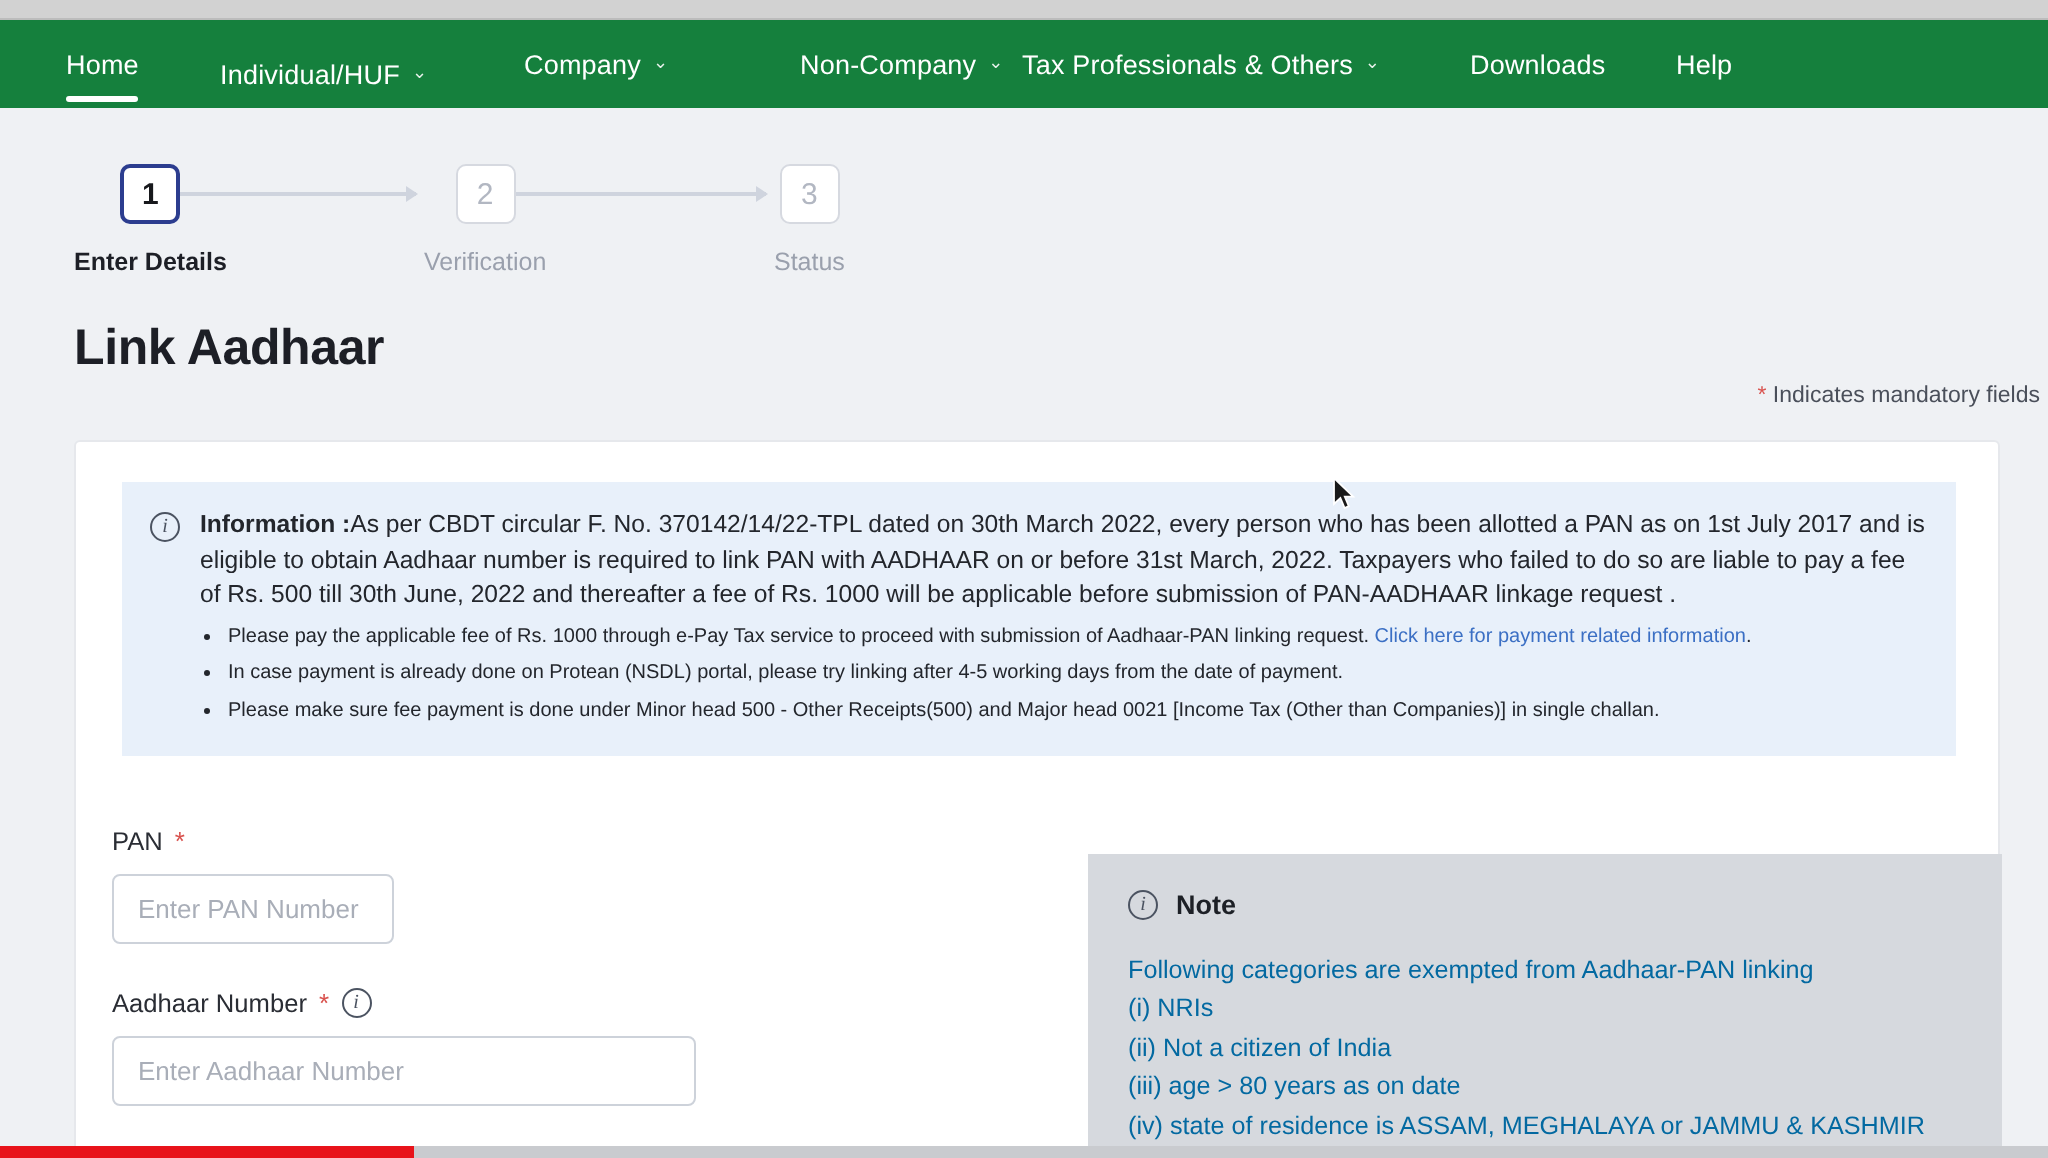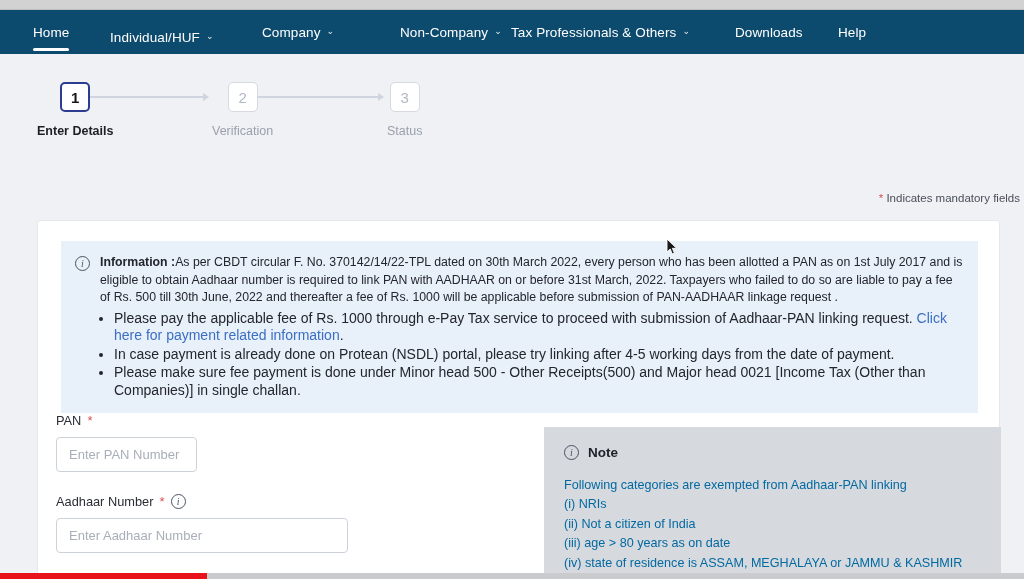--- a/index.html
+++ b/index.html
@@ -21,21 +21,21 @@
     position: absolute; top: 0; left: 0;
     width: 1024px; height: 10px;
     background: #d2d2d2;
     border-bottom: 1px solid #bcbcbc;
   }
 
   
   .navbar {
     position: absolute; top: 10px; left: 0;
     width: 1024px; height: 44px;
-    background: #0c4a6e;
+    background: #15803d;
     display: flex; align-items: center;
   }
   .nav-item {
     position: relative;
     height: 44px;
     display: flex; align-items: center;
     color: #ffffff;
     font-size: 13.5px;
     letter-spacing: .1px;
     white-space: nowrap;
@@ -164,21 +164,21 @@
     color: #23262c;
     text-align: left;
   }
   .info-lead b { font-weight: bold; }
   .info-list {
     margin-top: 3px;
     padding-left: 14px;
     list-style: disc;
   }
   .info-list li {
-    font-size: 14px;
+    font-size: 10px;
     line-height: 17.6px;
     color: #23262c;
     margin-top: 1px;
   }
   .link { color: #3b6fc4; cursor: pointer; }
 
   
   .form-col {
     position: absolute;
     left: 18px; top: 192px;
@@ -298,20 +298,21 @@
       <div class="step todo" style="left: 175px;">
         <div class="step-box">2</div>
         <div class="step-label">Verification</div>
       </div>
       <div class="step todo" style="left: 350px;">
         <div class="step-box">3</div>
         <div class="step-label">Status</div>
       </div>
     </div>
 
+  <div class="page-title">Link Aadhaar</div>
   <div class="mandatory-note">
     <span class="star">*</span><span> Indicates mandatory fields</span>
   </div>
 
   <div class="card">
 
     <div class="info-box">
       <span class="icon-circle">i</span>
       <div class="info-body">
         <div class="info-lead">

